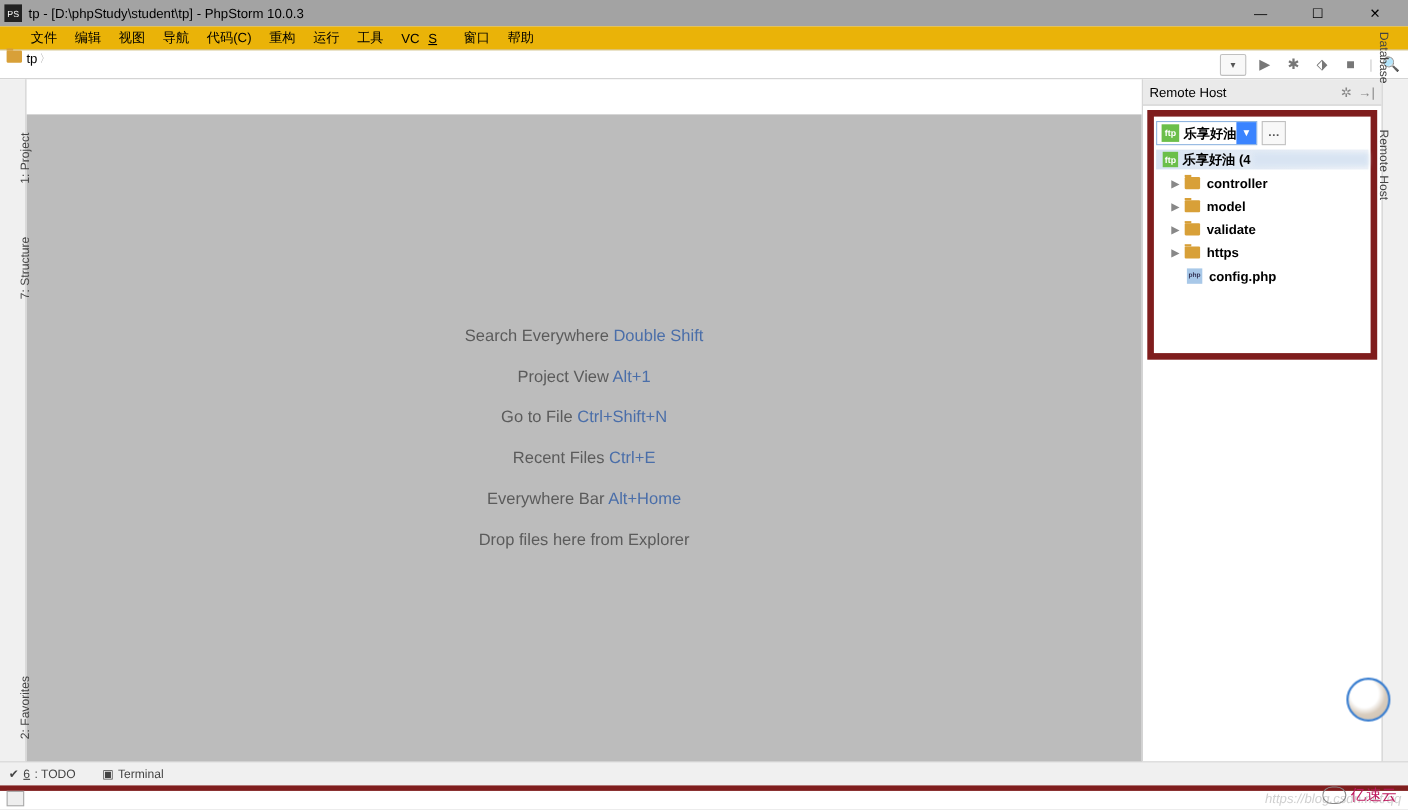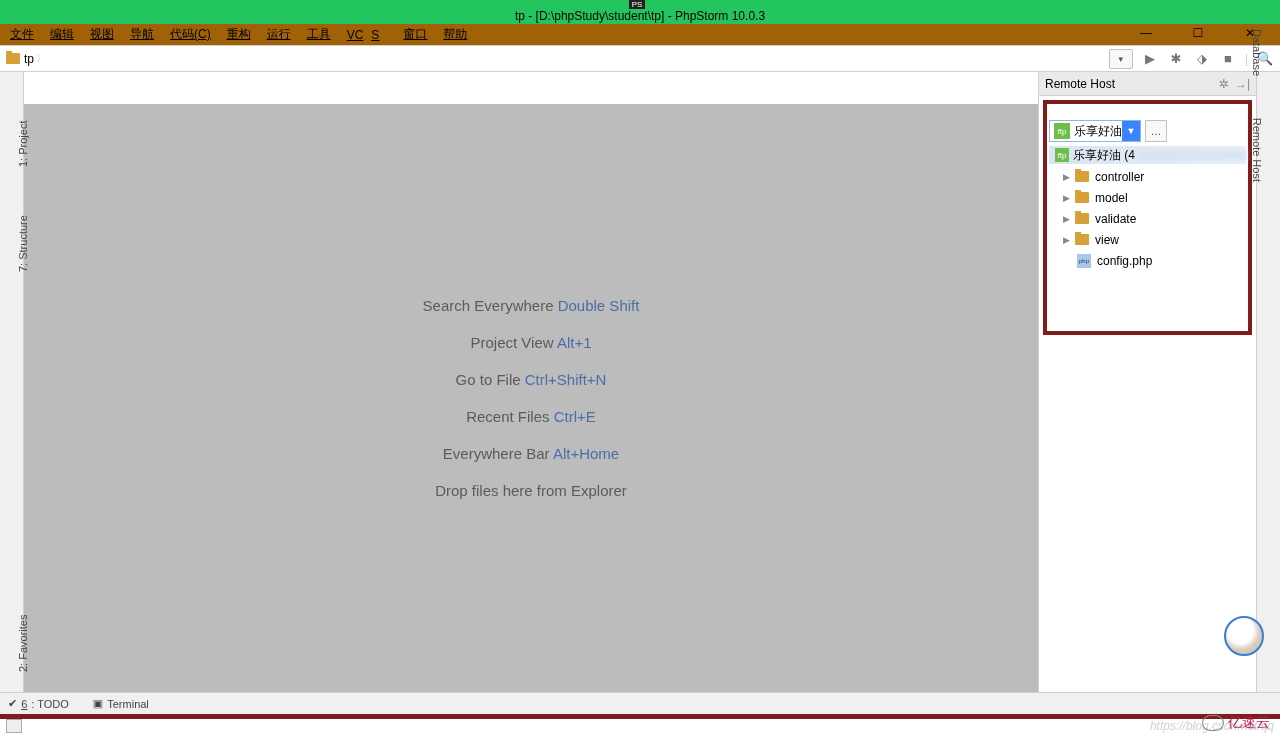--- a/index.html
+++ b/index.html
@@ -1,30 +1,30 @@
 <!DOCTYPE html>
 <html><head>
 <meta charset="utf-8">
 <style>
 * { box-sizing: border-box; margin: 0; padding: 0; font-family: "Microsoft YaHei", "Segoe UI", sans-serif; }
 body { width: 1280px; height: 736px; background: #fff; overflow: hidden; position: relative; }
 
 
-.titlebar { height: 24px; background: #22c55e; display: flex; align-items: center; padding: 0 4px; font-size: 12px; color: #000; flex-direction: column; }
+.titlebar { height: 24px; background: #a3a3a3; display: flex; align-items: center; padding: 0 4px; font-size: 12px; color: #000; }
 .titlebar .ico { width: 16px; height: 16px; background: #222; margin-right: 6px; display: inline-flex; align-items: center; justify-content: center; color:#fff; font-size:8px; }
 .winbtns { margin-left: auto; display: flex; gap: 24px; padding-right: 12px; }
 .winbtn { width: 28px; height: 20px; display: flex; align-items: center; justify-content: center; font-size: 12px; cursor: default; }
 
 
-.menubar { height: 22px; background: #a16207; display: flex; align-items: center; padding: 0 2px; font-size: 12px; border-bottom: 1px solid #d0d0d0; text-decoration: underline; }
+.menubar { height: 22px; background: #eab308; display: flex; align-items: center; padding: 0 20px; font-size: 12px; border-bottom: 1px solid #d0d0d0; }
 .menubar span { padding: 2px 8px; cursor: default; }
 .underline { text-decoration: underline; }
 
 
-.navbar { height: 26px; background: #fff; border-bottom: 1px solid #d0d0d0; display: flex; align-items: center; padding: 0 6px; font-size: 12px; }
+.navbar { height: 26px; background: #fff; border-bottom: 1px solid #d0d0d0; display: flex; padding: 0 6px; font-size: 12px; }
 .navbar .folder-ico { width: 14px; height: 11px; background: #d8a038; border-radius: 1px; margin-right: 4px; position:relative; }
 .navbar .folder-ico::before{content:'';position:absolute;top:-2px;left:0;width:6px;height:2px;background:#d8a038;}
 .navbar .crumb { color: #000; padding-right: 10px; position: relative; }
 .navbar .crumb::after { content: '〉'; color: #aaa; position: absolute; right: -2px; font-size: 10px; }
 .nav-right { margin-left: auto; display: flex; align-items: center; gap: 8px; }
 .nav-icon { width: 18px; height: 18px; display: inline-flex; align-items: center; justify-content: center; color: #777; font-size: 13px; }
 .dropdown-btn { width: 24px; height: 20px; border: 1px solid #c0c0c0; border-radius: 2px; background:#f8f8f8; display:flex; align-items:center; justify-content:center; font-size:9px; color:#555;}
 
 
 .main { display: flex; height: calc(736px - 24px - 22px - 26px - 22px - 22px); }
@@ -35,21 +35,21 @@
 
 .editor { flex: 1; background: #bcbcbc; display: flex; flex-direction: column; align-items: center; justify-content: center; font-size: 15px; color: #5b5b5b; margin-top: 32px; }
 .editor .hint { margin: 10px 0; }
 .editor .shortcut { color: #4a6ea9; }
 
 
 .remote-panel { width: 218px; background: #fff; border-left: 1px solid #d0d0d0; display: flex; flex-direction: column; }
 .panel-header { height: 24px; background: #eaeaea; border-bottom: 1px solid #d0d0d0; display: flex; align-items: center; padding: 0 6px; font-size: 12px; }
 .panel-header .icons { margin-left: auto; display: flex; gap: 6px; color: #888; font-size: 12px; }
 .panel-body { flex: 1; padding: 4px; }
-.redbox { border: 4px solid #7f1d1d; padding: 16px 2px 60px 2px; }
+.redbox { border: 6px solid #7f1d1d; padding: 4px 2px 60px 2px; font-weight: bold; }
 .combo { display: flex; align-items: center; border: 1px solid #8fb5e0; height: 22px; background:#fff; }
 .combo .cic { width:16px; height:16px; background:#6bbf4a; margin:0 4px; font-size:8px; color:#fff; display:flex;align-items:center;justify-content:center;}
 .combo .ctext { flex: 1; font-size: 12px; }
 .combo .carrow { width: 18px; height: 100%; background: #3a84ff; display:flex; align-items:center; justify-content:center; color:#fff; font-size:9px;}
 .combo-dots { width: 22px; height: 22px; border: 1px solid #c0c0c0; margin-left: 4px; display:flex; align-items:center; justify-content:center; font-size:11px; color:#555; background:#f8f8f8;}
 .combo-row { display: flex; }
 .treeblur { margin-top: 4px; height: 18px; background: linear-gradient(90deg,#d8e4f2 0%, #eef2f8 100%); display:flex; align-items:center; font-size:12px; padding-left:2px;}
 .treeblur .cic { width:14px; height:14px; background:#6bbf4a; margin:0 4px; font-size:8px; color:#fff; display:flex;align-items:center;justify-content:center;}
 .tree { font-size: 12px; margin-top: 2px; }
 .tree-row { display: flex; align-items: center; height: 21px; padding-left: 14px; }
@@ -170,21 +170,21 @@
               <span>model</span>
             </div>
           <div class="tree-row">
               <span class="exp">▶</span>
               <span class="fld"></span>
               <span>validate</span>
             </div>
           <div class="tree-row">
               <span class="exp">▶</span>
               <span class="fld"></span>
-              <span>view</span>
+              <span>https</span>
             </div>
           <div class="tree-row file">
               <span class="php">php</span>
               <span>config.php</span>
             </div>
         </div>
       </div>
     </div>
   </div>
 

